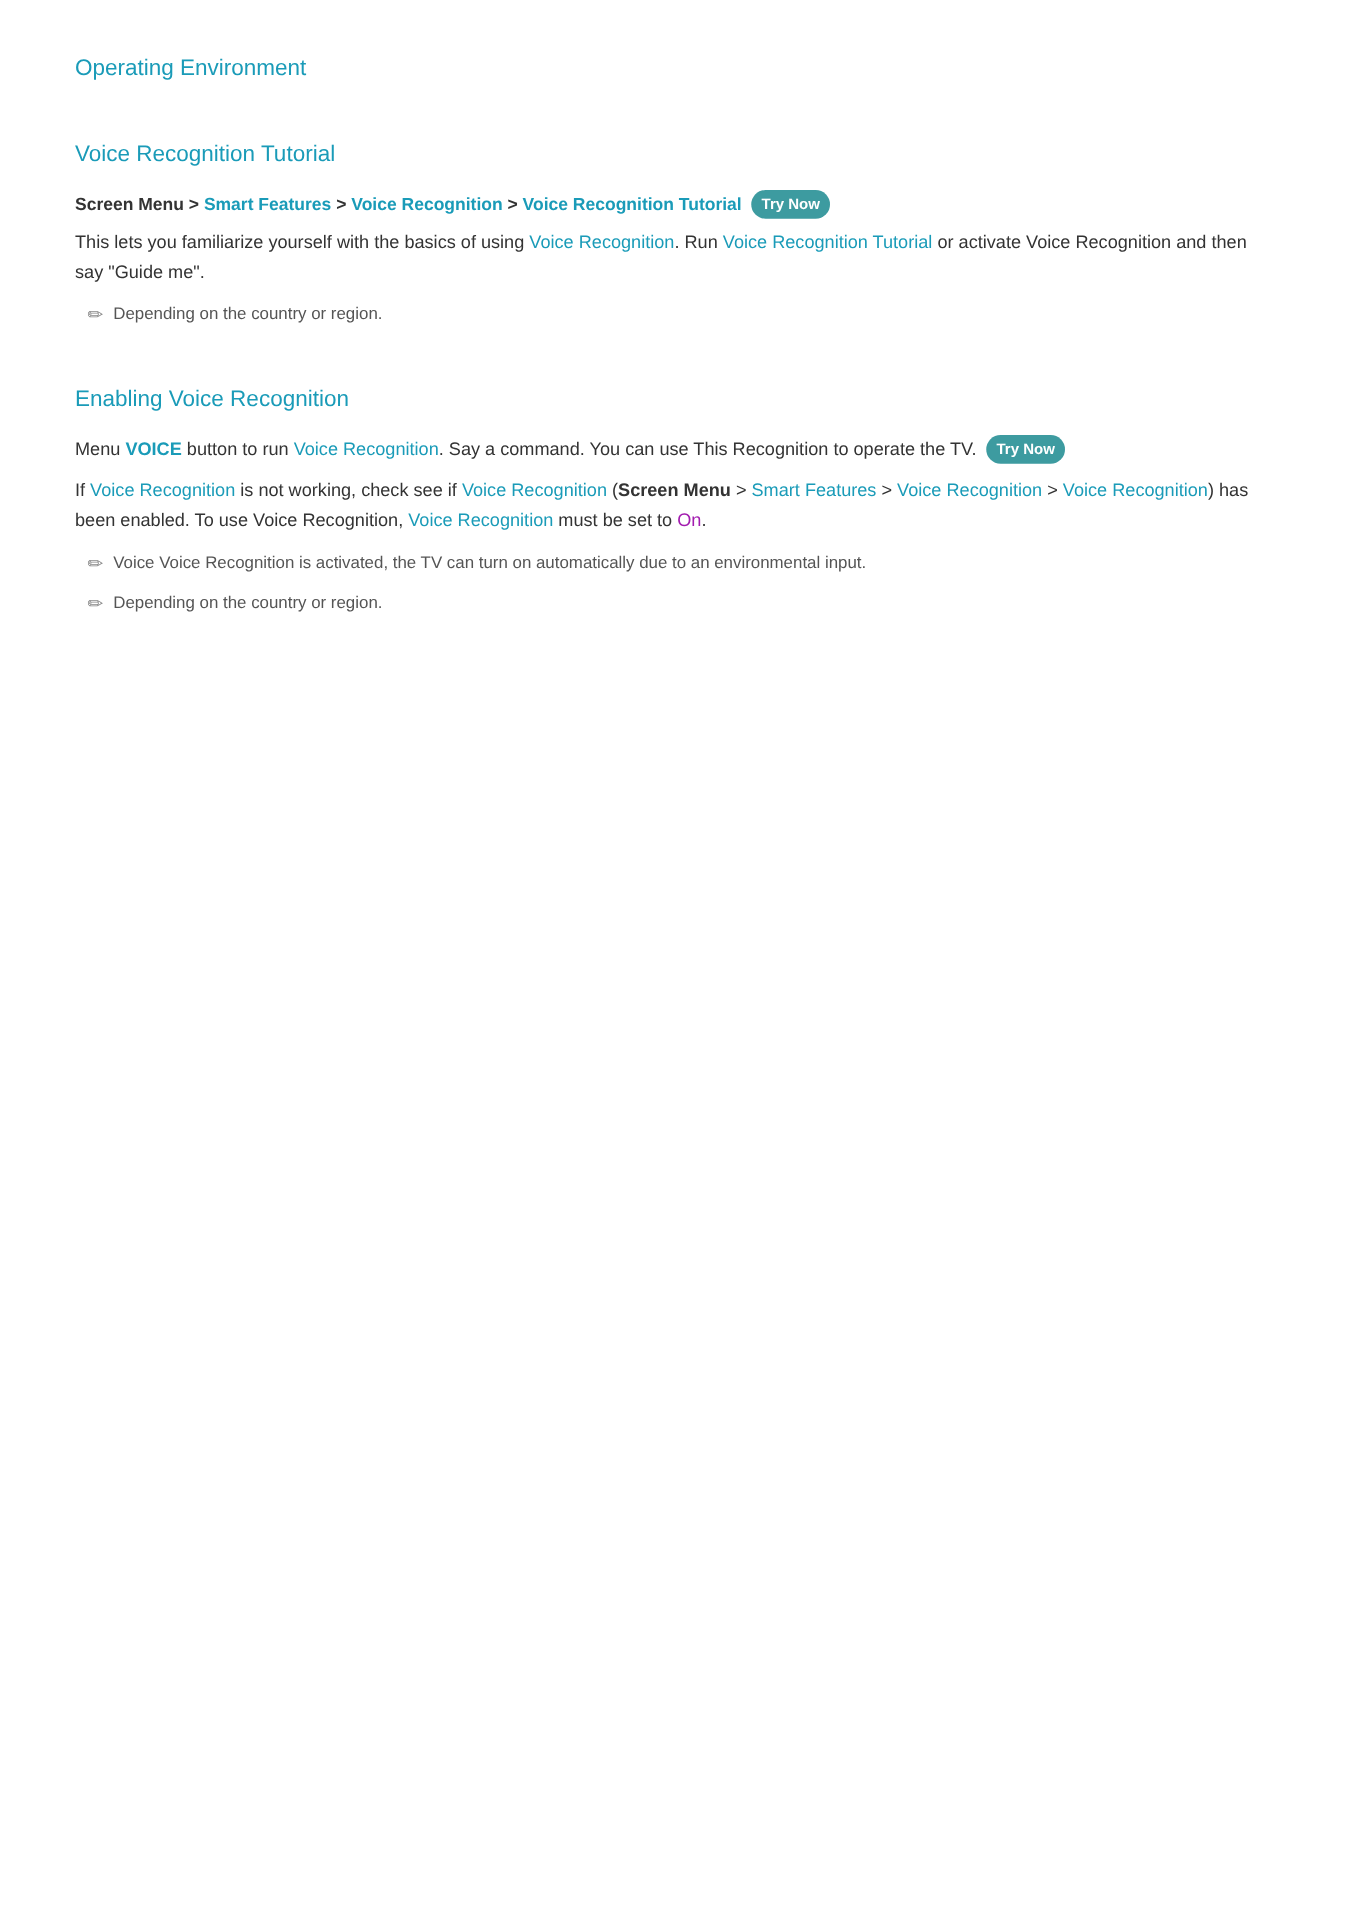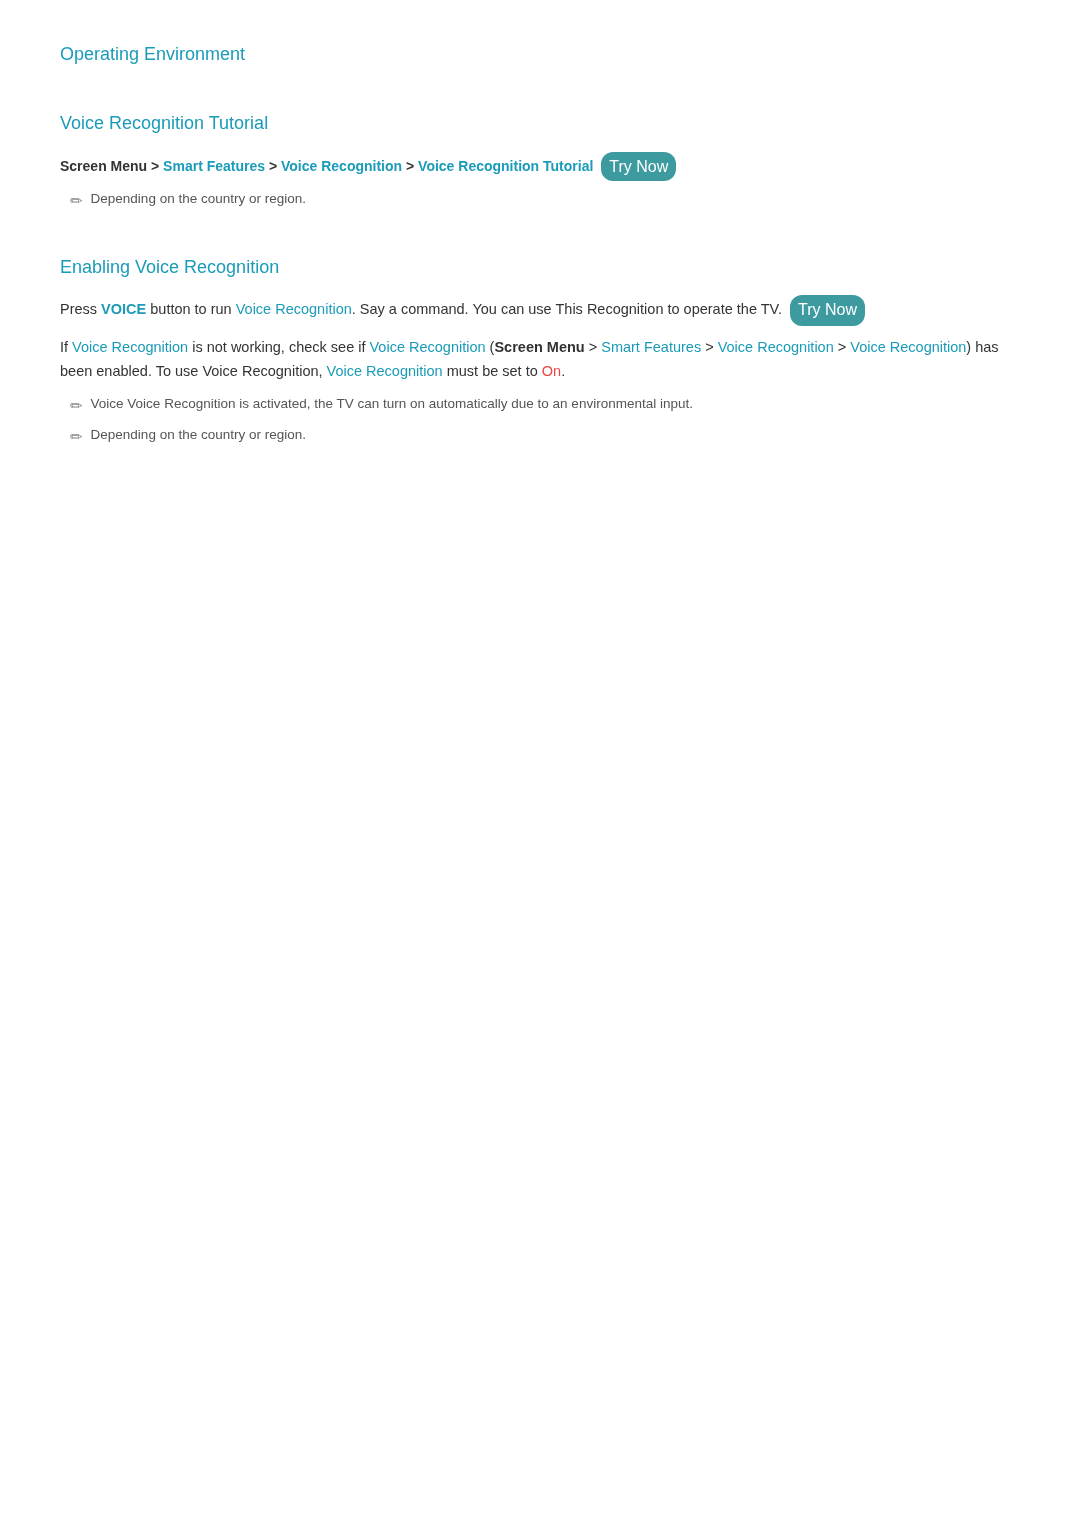--- a/index.html
+++ b/index.html
@@ -45,22 +45,22 @@
 
     .breadcrumb .link {
       color: #1a9bb8;
       font-weight: 600;
     }
 
     .try-now-badge {
       display: inline-block;
       background-color: #3d9ba0;
       color: #ffffff;
-      font-size: 16px;
-      font-weight: normal;
+      font-size: 12px;
+      font-weight: bold;
       padding: 2px 8px;
       border-radius: 12px;
       vertical-align: middle;
       margin-left: 4px;
     }
 
     .inline-link {
       color: #1a9bb8;
     }
 
@@ -83,21 +83,21 @@
     .note-icon {
       display: inline-block;
       margin-right: 8px;
       margin-top: 1px;
       font-size: 15px;
       color: #888888;
       flex-shrink: 0;
     }
 
     .on-text {
-      color: #ef4444;
+      color: #a21caf;
     }
   </style>
 </head>
 <body>
 
 <div class="section">
   <h2 class="section-title">Operating Environment</h2>
 </div>
 
 <div class="section">
@@ -107,32 +107,35 @@
     <span>Screen Menu</span>
     <span> &gt; </span>
     <span class="link">Smart Features</span>
     <span> &gt; </span>
     <span class="link">Voice Recognition</span>
     <span> &gt; </span>
     <span class="link">Voice Recognition Tutorial</span>
     <span class="try-now-badge">Try Now</span>
   </div>
 
+  <p class="section-body">
+    <span>This lets you familiarize yourself with the basics of using </span><span class="inline-link">Voice Recognition</span><span>. Run </span><span class="inline-link">Voice Recognition Tutorial</span><span> or activate Voice Recognition and then say "Guide me".</span>
+  </p>
 
   <div class="note-item">
     <span class="note-icon">✏</span>
     <span>Depending on the country or region.</span>
   </div>
 </div>
 
 <div class="section">
   <h2 class="section-title">Enabling Voice Recognition</h2>
 
   <p class="section-body">
-    <span>Press </span><span class="inline-bold">VOICE</span><span> button to run </span><span class="inline-link">Voice Recognition</span><span>. Say a command. You can use This Recognition to operate the TV.</span>
+    <span>Menu </span><span class="inline-bold">VOICE</span><span> button to run </span><span class="inline-link">Voice Recognition</span><span>. Say a command. You can use This Recognition to operate the TV.</span>
     <span class="try-now-badge">Try Now</span>
   </p>
 
   <p class="section-body">
     <span>If </span><span class="inline-link">Voice Recognition</span><span> is not working, check see if </span><span class="inline-link">Voice Recognition</span><span> (</span><strong>Screen Menu</strong><span> &gt; </span><span class="inline-link">Smart Features</span><span> &gt; </span><span class="inline-link">Voice Recognition</span><span> &gt; </span><span class="inline-link">Voice Recognition</span><span>) has been enabled. To use Voice Recognition, </span><span class="inline-link">Voice Recognition</span><span> must be set to </span><span class="on-text">On</span><span>.</span>
   </p>
 
   <div class="note-item">
     <span class="note-icon">✏</span>
     <span>Voice Voice Recognition is activated, the TV can turn on automatically due to an environmental input.</span>

